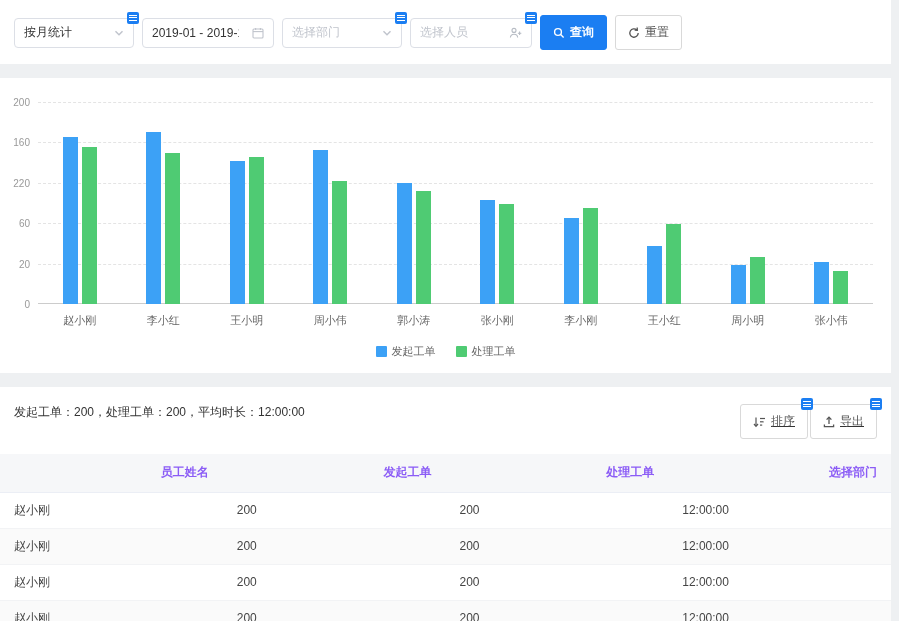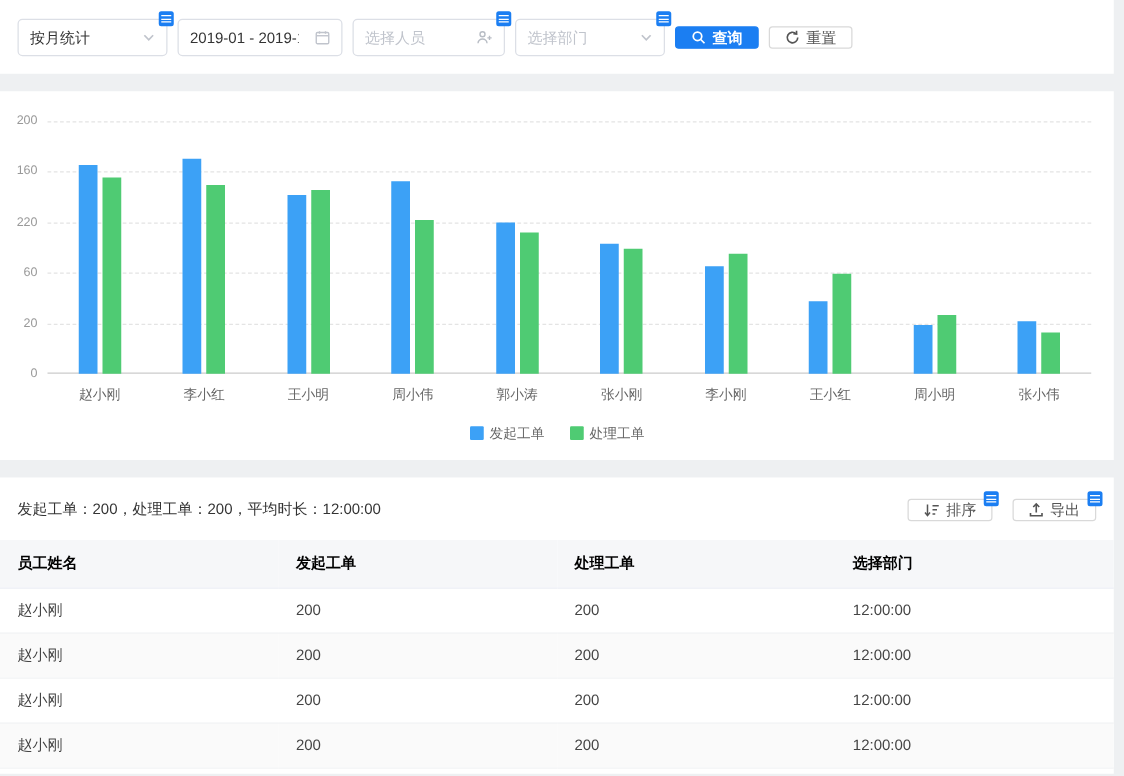--- a/index.html
+++ b/index.html
@@ -20,21 +20,21 @@
     background:#fff; display:flex; align-items:center; font-size:12px; color:#333;
     padding:0 9px; gap:13px;
   }
   .control .val { flex:1; white-space:nowrap; overflow:hidden; }
   .placeholder { color:#c0c4cc; }
   .sel { width:120px; cursor:pointer; }
   .date-input { width:132px; }
   .txt-input { width:122px; }
   .icon-gray { color:#c0c4cc; flex:0 0 auto; display:flex; align-items:center; }
   .btn {
-    position:relative; height:18px; border-radius:3px; display:flex; align-items:center; gap:5px;
+    position:relative; height:35px; border-radius:3px; display:flex; align-items:center; gap:5px;
     font-size:12px; padding:0 12px; cursor:pointer; border:1px solid #d9d9d9; background:#fff; color:#555;
   }
   .btn.primary { background:var(--primary,#1b7ef2); border-color:var(--primary,#1b7ef2); color:#fff; font-weight:bold; }
 
   
   .badge {
     position:absolute; top:-7px; right:-6px; width:12px; height:12px;
     background:var(--primary,#1b7ef2); border-radius:2px;
     display:flex; flex-direction:column; justify-content:center; gap:1.5px; padding:2.5px 2px; z-index:3;
   }
@@ -51,24 +51,24 @@
   .bar { width:15px; }
   .xlabels { display:flex; margin:0 18px 0 38px; padding-top:9px; }
   .xlabels span { flex:1; text-align:center; font-size:11px; color:#666; }
   .legend { display:flex; justify-content:center; gap:20px; margin-top:16px; }
   .legend-item { display:flex; align-items:center; gap:5px; font-size:11px; color:#666; cursor:pointer; }
   .swatch { width:11px; height:11px; border-radius:1px; }
 
   
   .bottom { padding-bottom:4px; }
   .summary-bar { display:flex; justify-content:space-between; padding:17px 14px 15px 14px; font-size:12px; color:#333; }
-  .actions { display:flex; gap:16px; }
+  .actions { display:flex; gap:2px;text-decoration:underline; }
   table { width:100%; border-collapse:collapse; table-layout:fixed; }
   th {
-    background:#f6f7f9; font-size:12px; color:#000000; text-align:left; font-weight:bold;
+    background:#f6f7f9; font-size:12px; color:#8b5cf6; text-align:right; font-weight:bold;
     height:38px; padding:0 14px; border-bottom:1px solid #ebeef5;margin-left:17px;
   }
   td { font-size:12px; color:#444; height:36px; padding:0 14px; border-bottom:1px solid #f2f3f5; }
   tr.even td { background:#fafafa; }
 
   svg { display:block; }
 </style>
 </head>
 <body>
 
@@ -95,42 +95,42 @@
       <span class="icon-gray">
         <svg width="12" height="12" viewBox="0 0 12 12">
             <rect x="1" y="2" width="10" height="9" rx="1" fill="none" stroke="#c0c4cc" stroke-width="1.1"></rect>
             <line x1="1" y1="4.6" x2="11" y2="4.6" stroke="#c0c4cc" stroke-width="1.1"></line>
             <line x1="3.6" y1="1" x2="3.6" y2="3" stroke="#c0c4cc" stroke-width="1.1"></line>
             <line x1="8.4" y1="1" x2="8.4" y2="3" stroke="#c0c4cc" stroke-width="1.1"></line>
           </svg>
       </span>
     </div>
 
+    <div class="control sel">
+      <span class="val placeholder">选择部门</span>
+      <span class="icon-gray">
+        <svg width="10" height="10" viewBox="0 0 10 10">
+            <path d="M1.5 3.2 5 6.8 8.5 3.2" fill="none" stroke="#c0c4cc" stroke-width="1.4"></path>
+          </svg>
+      </span>
+      <span class="badge">
+          <i></i>
+          <i></i>
+          <i></i>
+        </span>
+    </div>
+
     <div class="control txt-input">
       <span class="val placeholder">选择人员</span>
       <span class="icon-gray">
         <svg width="13" height="12" viewBox="0 0 13 12">
             <circle cx="5" cy="3.4" r="2" fill="none" stroke="#b7bcc4" stroke-width="1.1"></circle>
             <path d="M1.4 10.6c0-2 1.6-3.4 3.6-3.4s3.6 1.4 3.6 3.4" fill="none" stroke="#b7bcc4" stroke-width="1.1"></path>
             <line x1="10.6" y1="4.6" x2="10.6" y2="8" stroke="#b7bcc4" stroke-width="1.1"></line>
             <line x1="8.9" y1="6.3" x2="12.3" y2="6.3" stroke="#b7bcc4" stroke-width="1.1"></line>
-          </svg>
-      </span>
-      <span class="badge">
-          <i></i>
-          <i></i>
-          <i></i>
-        </span>
-    </div>
-
-    <div class="control sel">
-      <span class="val placeholder">选择部门</span>
-      <span class="icon-gray">
-        <svg width="10" height="10" viewBox="0 0 10 10">
-            <path d="M1.5 3.2 5 6.8 8.5 3.2" fill="none" stroke="#c0c4cc" stroke-width="1.4"></path>
           </svg>
       </span>
       <span class="badge">
           <i></i>
           <i></i>
           <i></i>
         </span>
     </div>
 
     <button class="btn primary">

